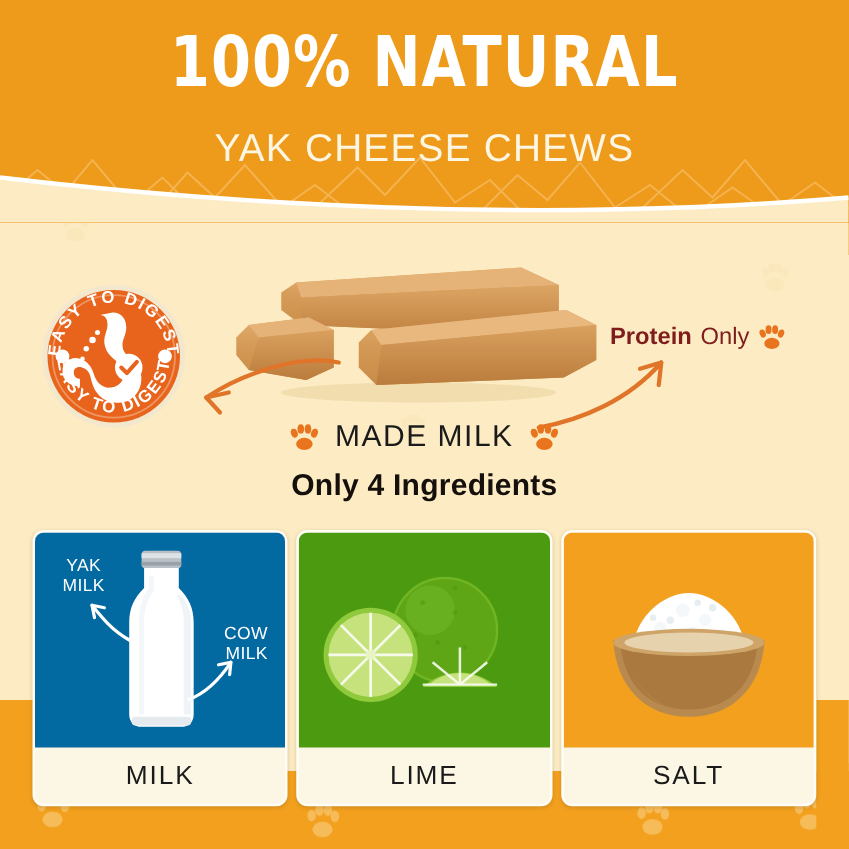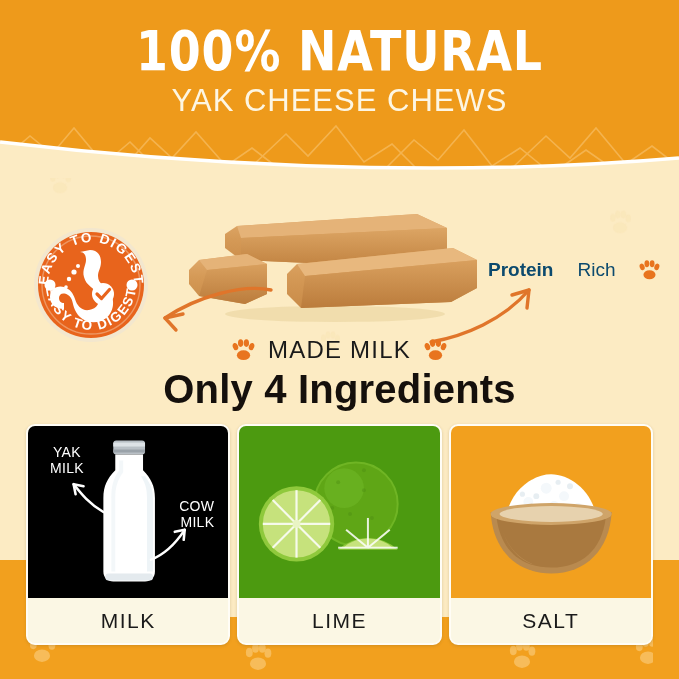--- a/index.html
+++ b/index.html
@@ -22,21 +22,21 @@
   .title-wrap{position:absolute;left:0;top:0;width:679px;text-align:center;}
   .t-main{
     margin-top:21px;
     font-size:56px;line-height:60px;font-weight:bold;color:#FFFFFF;
     letter-spacing:1px;
     transform:scaleX(.82);
     font-family:"DejaVu Sans", sans-serif;
     white-space:nowrap;
   }
   .t-sub{
-    margin-top:2px;
+    margin-top:20px;
     font-size:31px;line-height:36px;color:#FDF6E3;letter-spacing:1px;
     font-family:"Liberation Sans", sans-serif;white-space:nowrap;
   }
 
   
   .cream{
     position:absolute;left:0;top:150px;width:679px;height:500px;
     background:#FCEBC3;
   }
   .cream-paws{position:absolute;left:0;top:0;width:679px;height:500px;opacity:.35;}
@@ -61,37 +61,37 @@
   
   .product{position:absolute;left:185px;top:198px;width:300px;height:125px;}
 
   
   .arrow-left{position:absolute;left:143px;top:278px;width:135px;height:62px;}
   .arrow-right{position:absolute;left:425px;top:278px;width:130px;height:72px;}
 
   
   .protein{
     position:absolute;left:488px;top:258px;
-    font-size:19px;line-height:24px;color:#0c4a6e;white-space:nowrap;
-    display:flex;align-items:center;gap:24px;
+    font-size:19px;line-height:24px;color:#7f1d1d;white-space:nowrap;
+    display:flex;align-items:center;gap:7px;
   }
   .protein .b{font-weight:bold;}
   .protein .r{font-weight:normal;}
 
   
   .made-with{
     position:absolute;left:0;top:336px;width:679px;text-align:center;
   }
   .mw-row{
     display:inline-flex;align-items:center;gap:13px;
     font-size:24px;line-height:28px;color:#1a1a1a;letter-spacing:1.2px;
   }
   .only4{
     position:absolute;left:0;top:369px;width:679px;text-align:center;
-    font-size:40px;line-height:40px;font-weight:bold;color:#15100c;
+    font-size:24px;line-height:40px;font-weight:bold;color:#15100c;
     letter-spacing:.2px;
   }
 
   
   .cards{
     position:absolute;left:26px;top:424px;width:627px;height:221px;
     display:flex;gap:7px;
   }
   .card{
     flex:1 1 0;display:flex;flex-direction:column;
@@ -284,21 +284,21 @@
     <path d="M128 12 C 100 6, 55 18, 22 40" fill="none" stroke="#E0752A" stroke-width="3.4" stroke-linecap="round"></path>
     <path d="M22 40 L40 36 M22 40 L33 52" fill="none" stroke="#E0752A" stroke-width="3.4" stroke-linecap="round" stroke-linejoin="round"></path>
   </svg>
   <svg class="arrow-right" viewBox="0 0 130 72">
     <path d="M6 64 C 40 58, 78 42, 104 12" fill="none" stroke="#E0752A" stroke-width="3.4" stroke-linecap="round"></path>
     <path d="M104 12 L102 30 M104 12 L87 17" fill="none" stroke="#E0752A" stroke-width="3.4" stroke-linecap="round" stroke-linejoin="round"></path>
   </svg>
 
   <div class="protein">
     <span class="b">Protein</span>
-    <span class="r">Rich</span>
+    <span class="r">Only</span>
     <svg width="21" height="20" viewBox="0 0 40 38">
       <g fill="#E8741E">
         <ellipse cx="20" cy="28" rx="11.5" ry="8.5"></ellipse>
         <ellipse cx="6" cy="13" rx="4.6" ry="6.4" transform="rotate(-20 6 13)"></ellipse>
         <ellipse cx="15" cy="7" rx="4.6" ry="6.6"></ellipse>
         <ellipse cx="25" cy="7" rx="4.6" ry="6.6"></ellipse>
         <ellipse cx="34" cy="13" rx="4.6" ry="6.4" transform="rotate(20 34 13)"></ellipse>
       </g>
     </svg>
   </div>
@@ -324,21 +324,21 @@
           <ellipse cx="34" cy="13" rx="4.6" ry="6.4" transform="rotate(20 34 13)"></ellipse>
         </g>
       </svg>
     </span>
   </div>
   <div class="only4">Only 4 Ingredients</div>
 
   <div class="cards">
 
     <div class="card">
-      <div class="card-img" style="background:#000000">
+      <div class="card-img" style="background:#0369a1">
         <svg width="100%" height="100%" viewBox="0 0 202 172" preserveAspectRatio="xMidYMid meet">
 
           <g>
             <rect x="86" y="14" width="32" height="14" rx="3" fill="#B9C0C6"></rect>
             <rect x="86" y="16" width="32" height="4" fill="#DDE2E6"></rect>
             <rect x="86" y="23" width="32" height="3" fill="#9AA2A9"></rect>
             <path d="M88 28 L116 28 L116 44 C 124 52, 128 60, 128 72
                      L128 146 C128 152, 124 156, 118 156 L86 156
                      C80 156, 76 152, 76 146 L76 72 C76 60, 80 52, 88 44 Z" fill="#FFFFFF"></path>
             <path d="M92 34 L96 34 L96 46 C90 54, 88 62, 88 72 L88 146 L84 146

